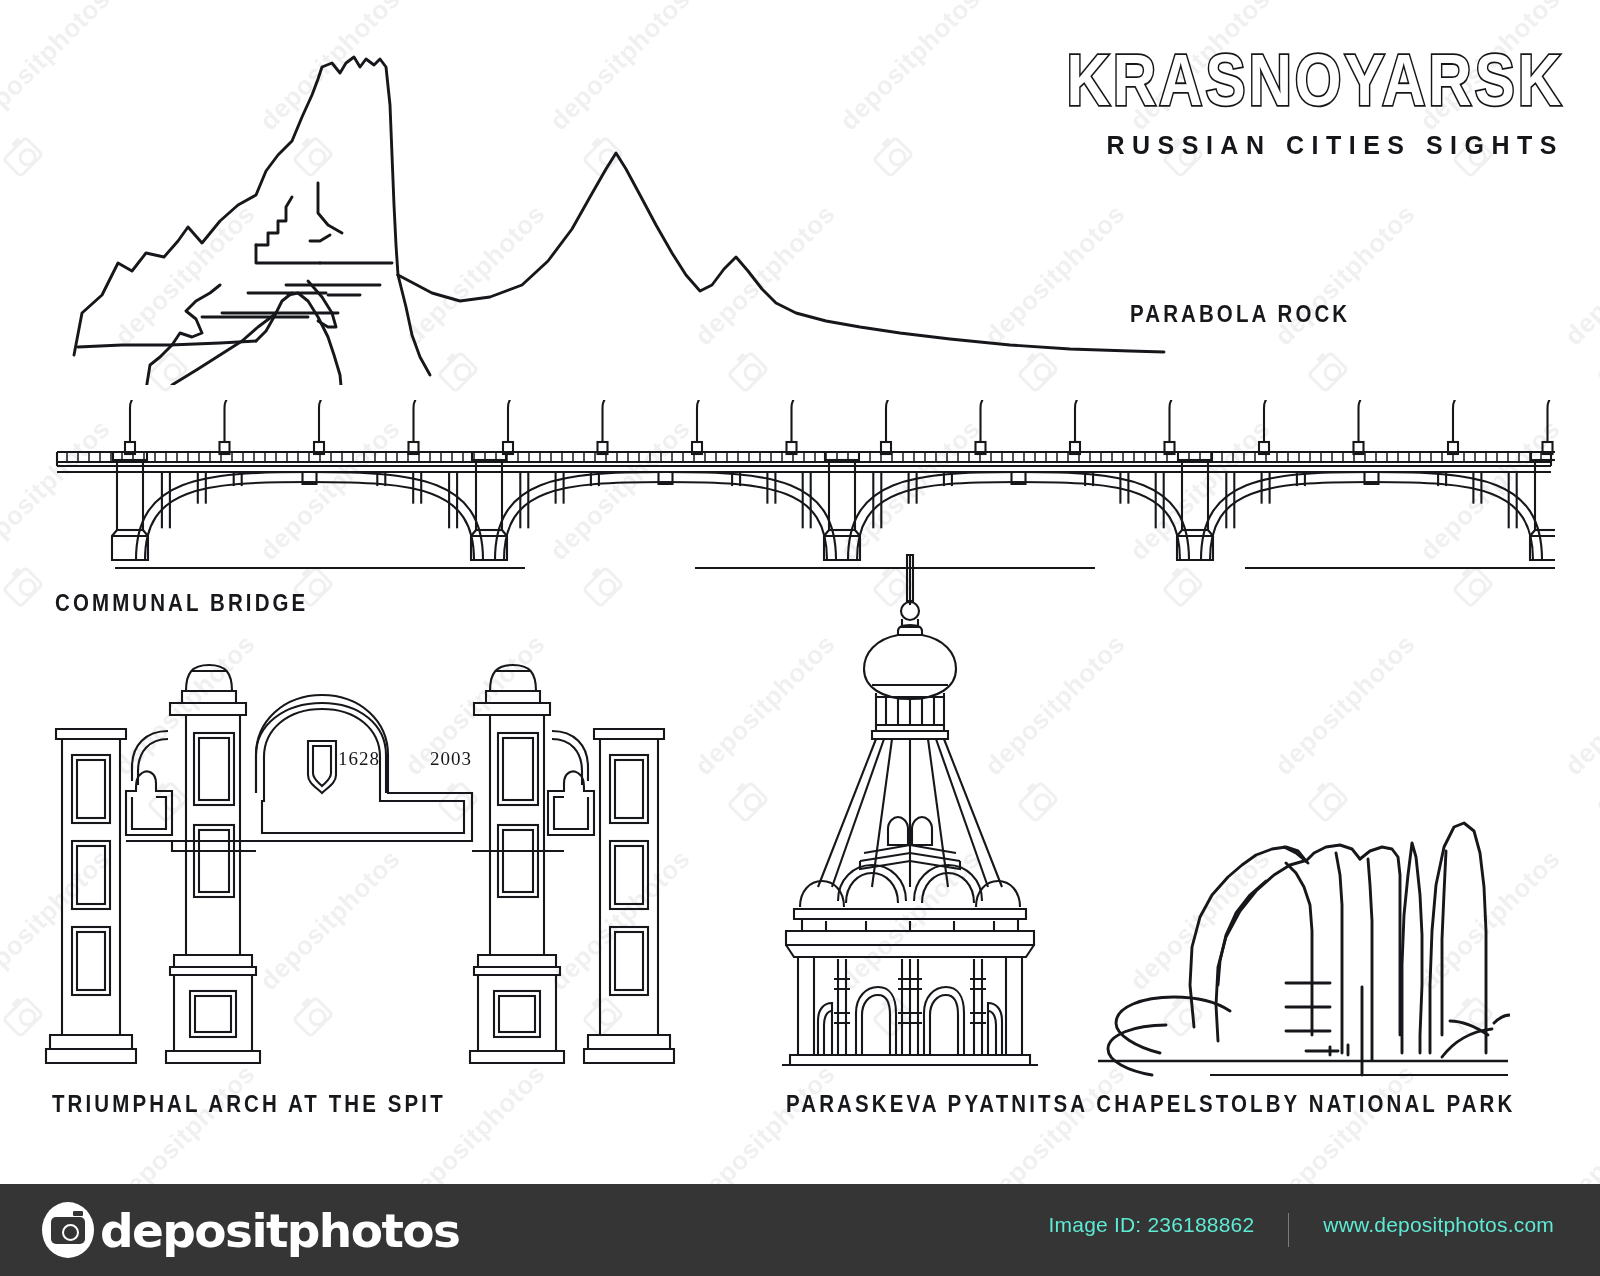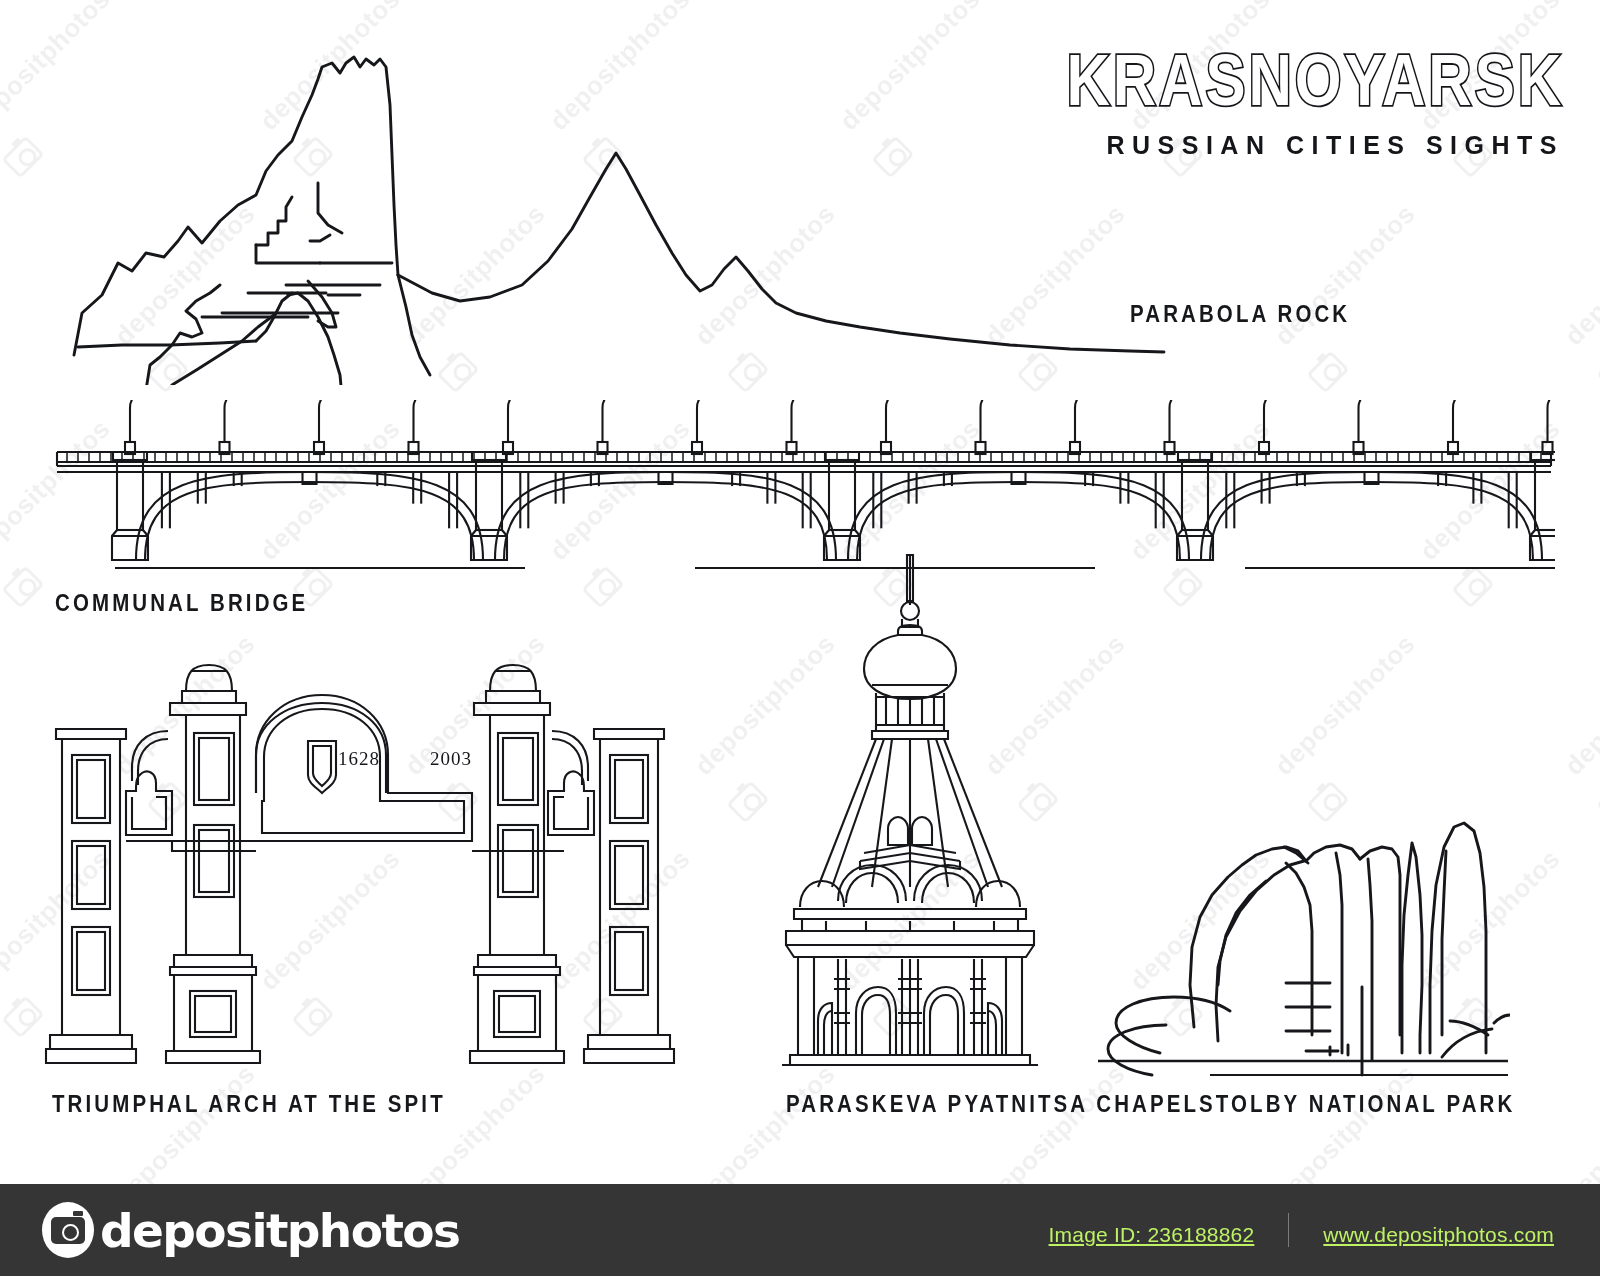--- a/index.html
+++ b/index.html
@@ -97,22 +97,22 @@
     margin:-6.5px 0 0 -6.5px;border:2.4px solid #fff;border-radius:50%;
   }
   .logo-cam::after{
     content:"";position:absolute;right:2px;top:-6px;width:10px;height:5px;background:#353535;border-radius:1px;
   }
   .logo-text{
     color:#fff;font-size:47px;font-weight:700;letter-spacing:-1.6px;
     margin-left:6px; font-family:"DejaVu Sans", sans-serif;
   }
   .footer-right{
-    margin-left:auto; display:flex; align-items:flex-end; color:#bef264;
-    font-size:21px; margin-right:46px; letter-spacing:.2px;text-decoration:underline;
+    margin-left:auto; display:flex; align-items:flex-start; color:#5eead4;
+    font-size:21px; margin-right:46px; letter-spacing:.2px;
   }
   .vdiv{ width:1px;height:34px;background:#7b7b7b;margin:0 34px; }
 
   
   .arch-dates{
     position:absolute; z-index:22;
     font-family:"Liberation Serif", serif;
     font-size:19px; color:#16171b; letter-spacing:1px;
     white-space:nowrap;
   }

